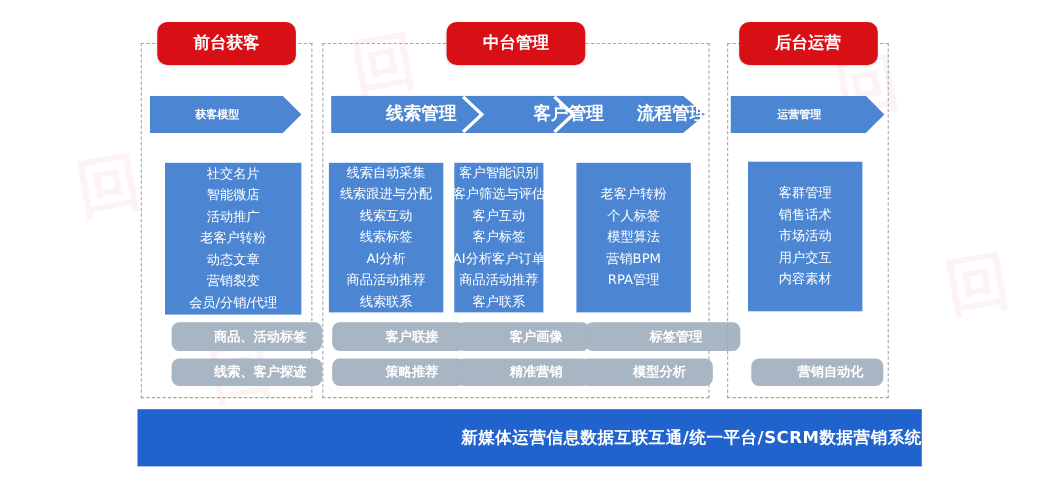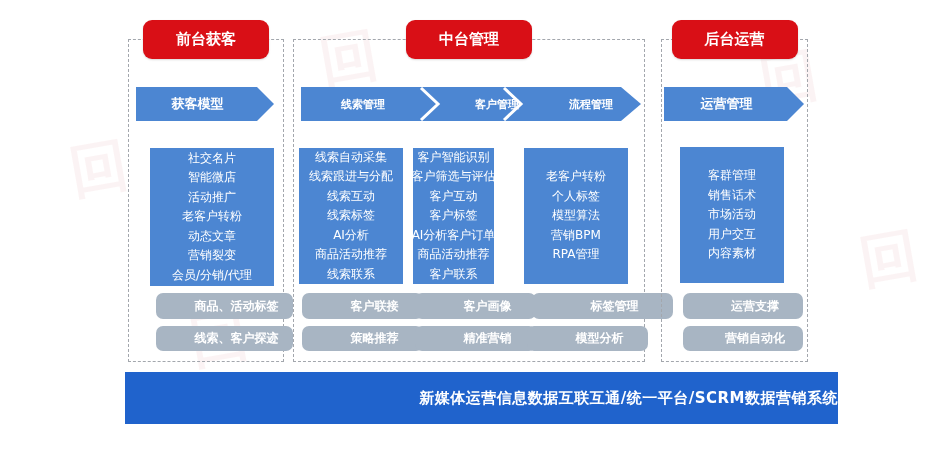--- a/index.html
+++ b/index.html
@@ -12,26 +12,26 @@
   .panel { position:absolute; border:1px dashed #a3a7ad; box-sizing:border-box; }
 
   .badge { position:absolute; top:-20px; left:50%; transform:translateX(-50%);
            background:var(--red,#d90f16); color:#ffffff; font-weight:bold; font-size:15px;
            height:39px; line-height:39px; padding:0 33px; border-radius:9px; white-space:nowrap;
            box-shadow:0 1px 2px rgba(0,0,0,0.15); }
 
   .arrow-solid { position:absolute; height:34px; background:var(--blue,#4c86d2);
                  clip-path:polygon(0 0, calc(100% - 17px) 0, 100% 50%, calc(100% - 17px) 100%, 0 100%);
                  display:flex; align-items:center; justify-content:center; }
-  .arrow-label { color:#ffffff; font-size:13px; font-weight:bold; padding-right:15px; white-space:nowrap; }
+  .arrow-label { color:#ffffff; font-size:10px; font-weight:bold; padding-right:15px; white-space:nowrap; }
 
   .chevron-bar { position:absolute; }
   .chevron-bar svg { position:absolute; left:0; top:0; width:100%; height:100%; display:block; }
   .chev-label { position:absolute; top:50%; transform:translate(-50%,-50%); color:#ffffff;
-                font-size:11px; font-weight:bold; white-space:nowrap; }
+                font-size:16px; font-weight:bold; white-space:nowrap;margin-left:20px; }
 
   .feature-panel { position:absolute; background:var(--blue,#4c86d2); color:#ffffff;
                    display:flex; flex-direction:column; justify-content:center; align-items:center;
                    text-align:center; }
   .panel-line { font-size:12px; line-height:19.5px; white-space:nowrap; }
 
   .tag { position:absolute; background:var(--gray,#a8b5c3); border-radius:7px; color:#ffffff;
          font-size:12px; font-weight:bold; display:flex; align-items:center; justify-content:center;
          white-space:nowrap;padding-left:24px; }
 
@@ -129,21 +129,20 @@
     </div>
 
     <div class="feature-panel" style="left:18px;top:107px;width:104px;height:136px">
         <div class="panel-line">客群管理</div>
         <div class="panel-line">销售话术</div>
         <div class="panel-line">市场活动</div>
         <div class="panel-line">用户交互</div>
         <div class="panel-line">内容素材</div>
       </div>
 
-    <div class="tag" style="left:21px;top:253px;width:96px;height:26px">运营支撑</div>
     <div class="tag" style="left:21px;top:286px;width:96px;height:25px">营销自动化</div>
   </div>
 
   <div class="footer-bar">
     <span class="footer-label">新媒体运营信息数据互联互通/统一平台/SCRM数据营销系统</span>
   </div>
 
 </div>
 
 </body></html>

